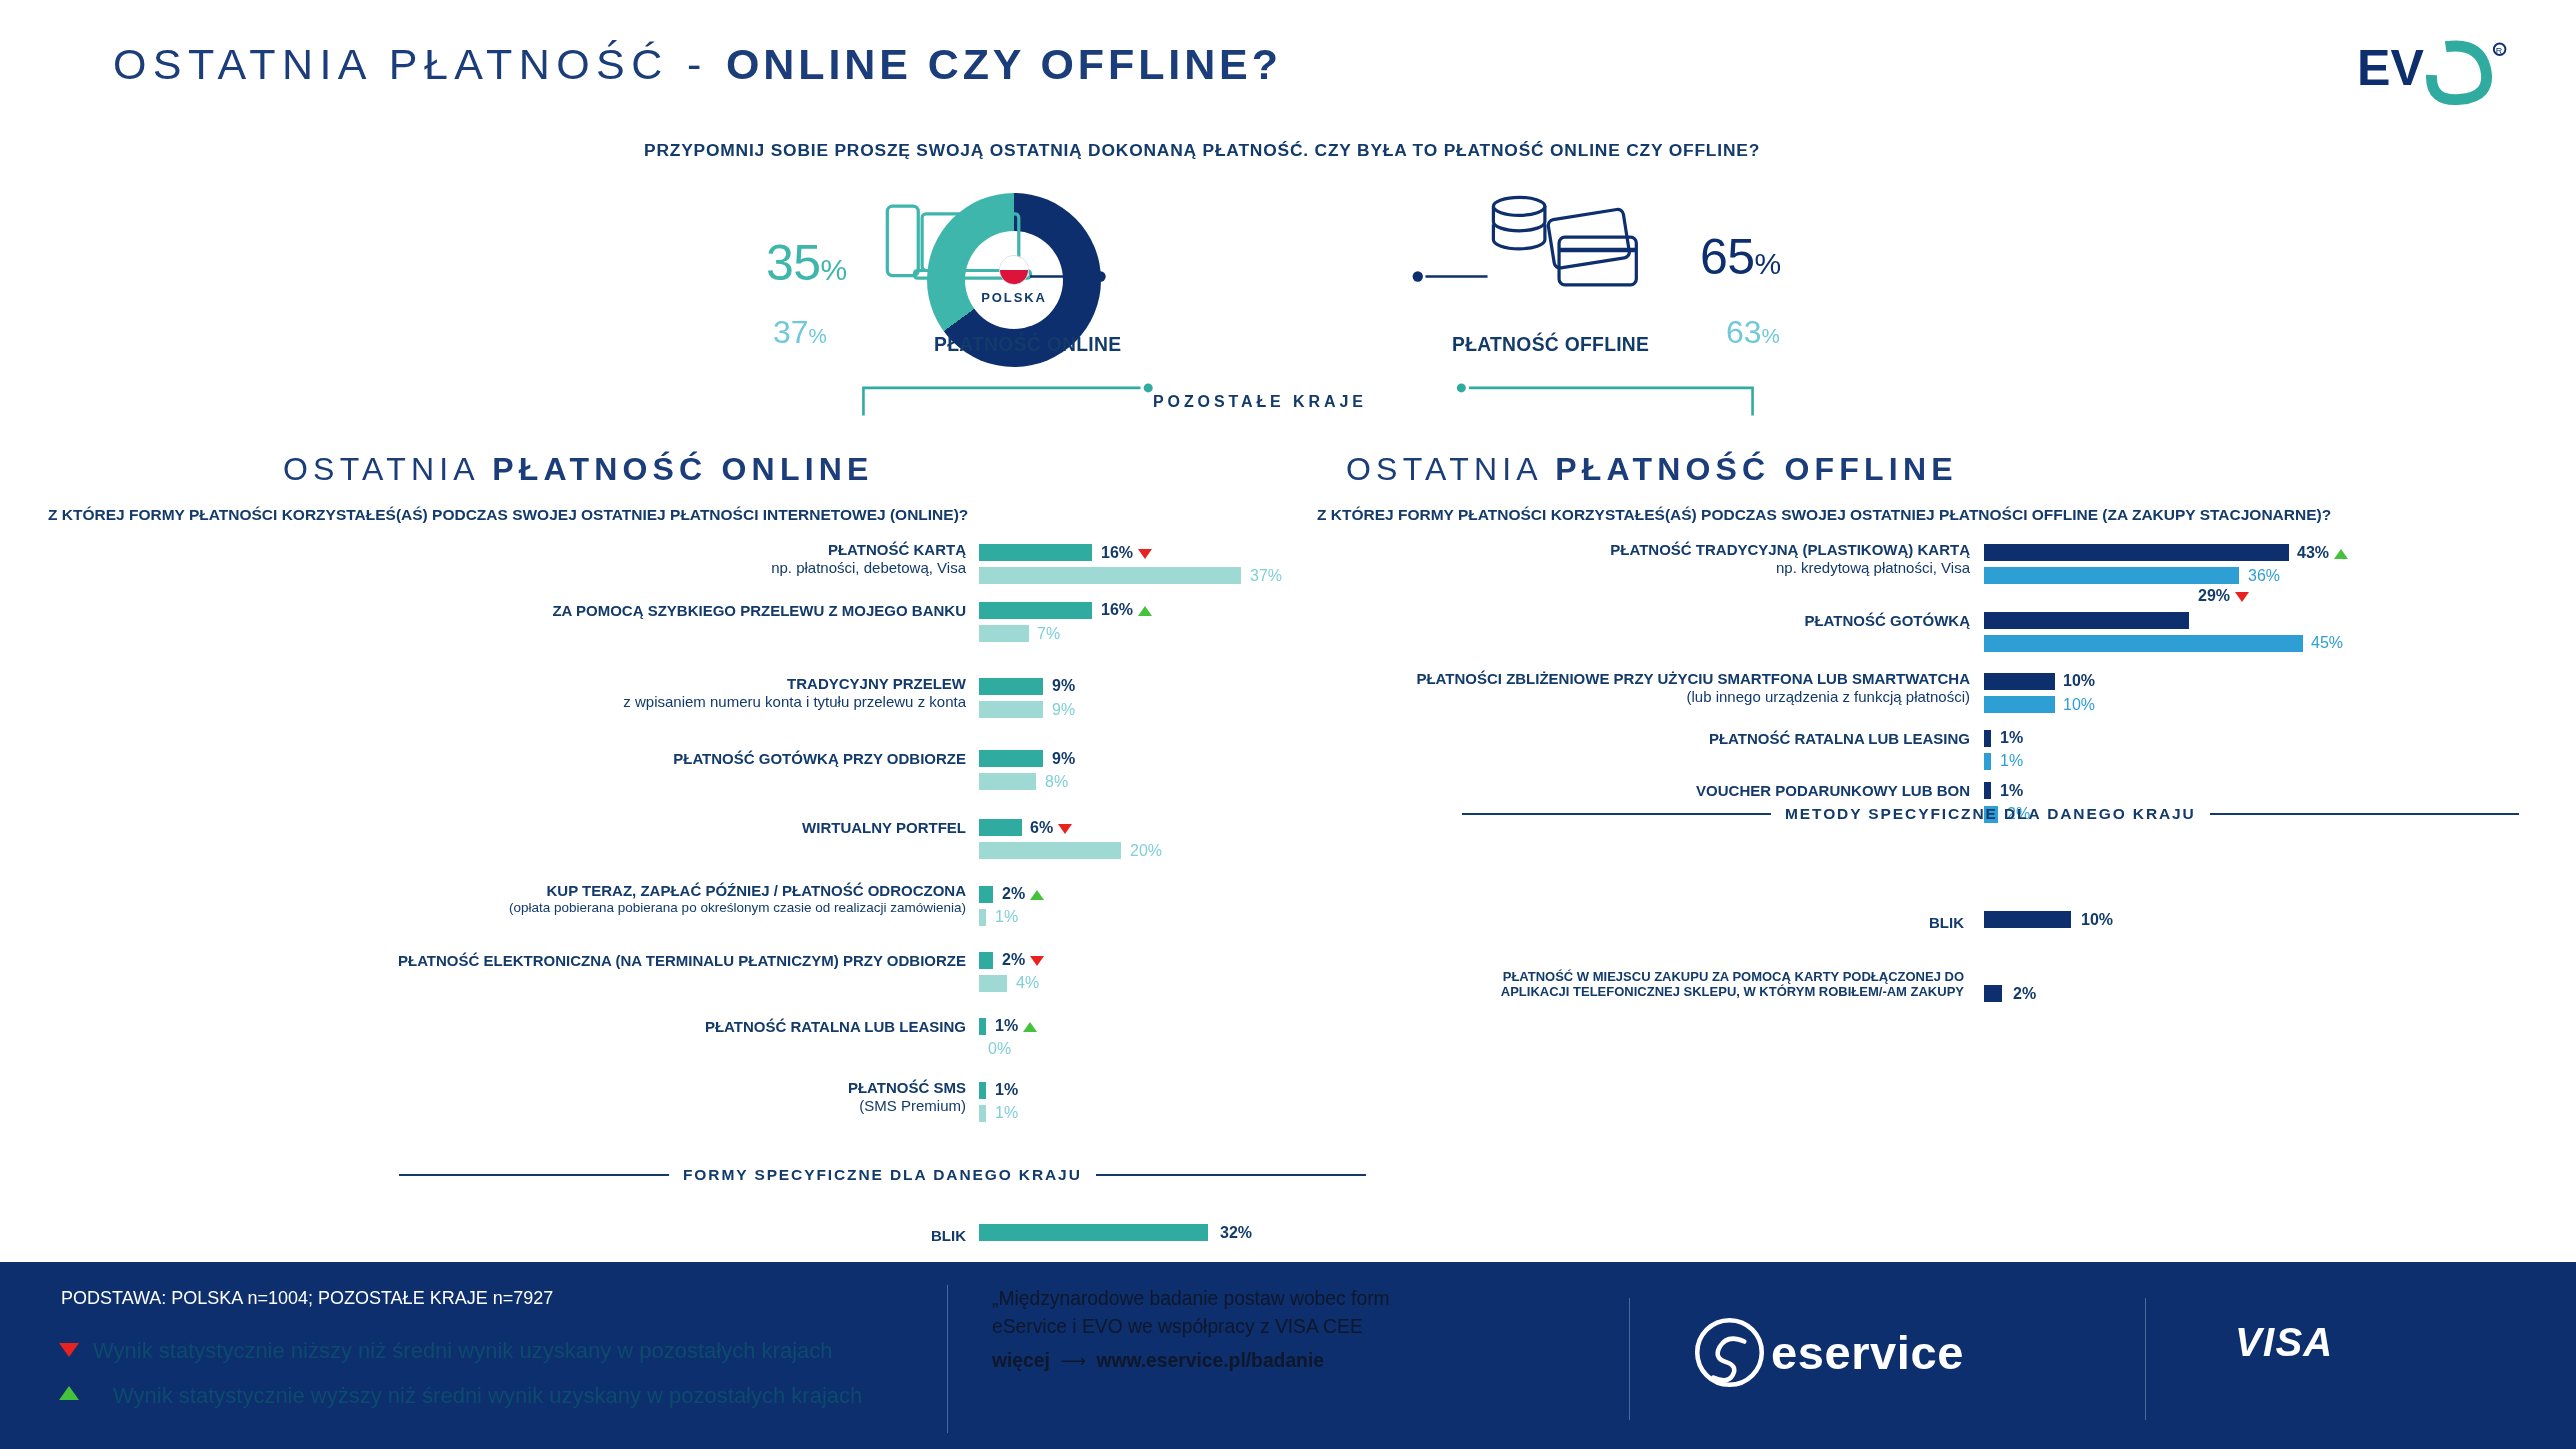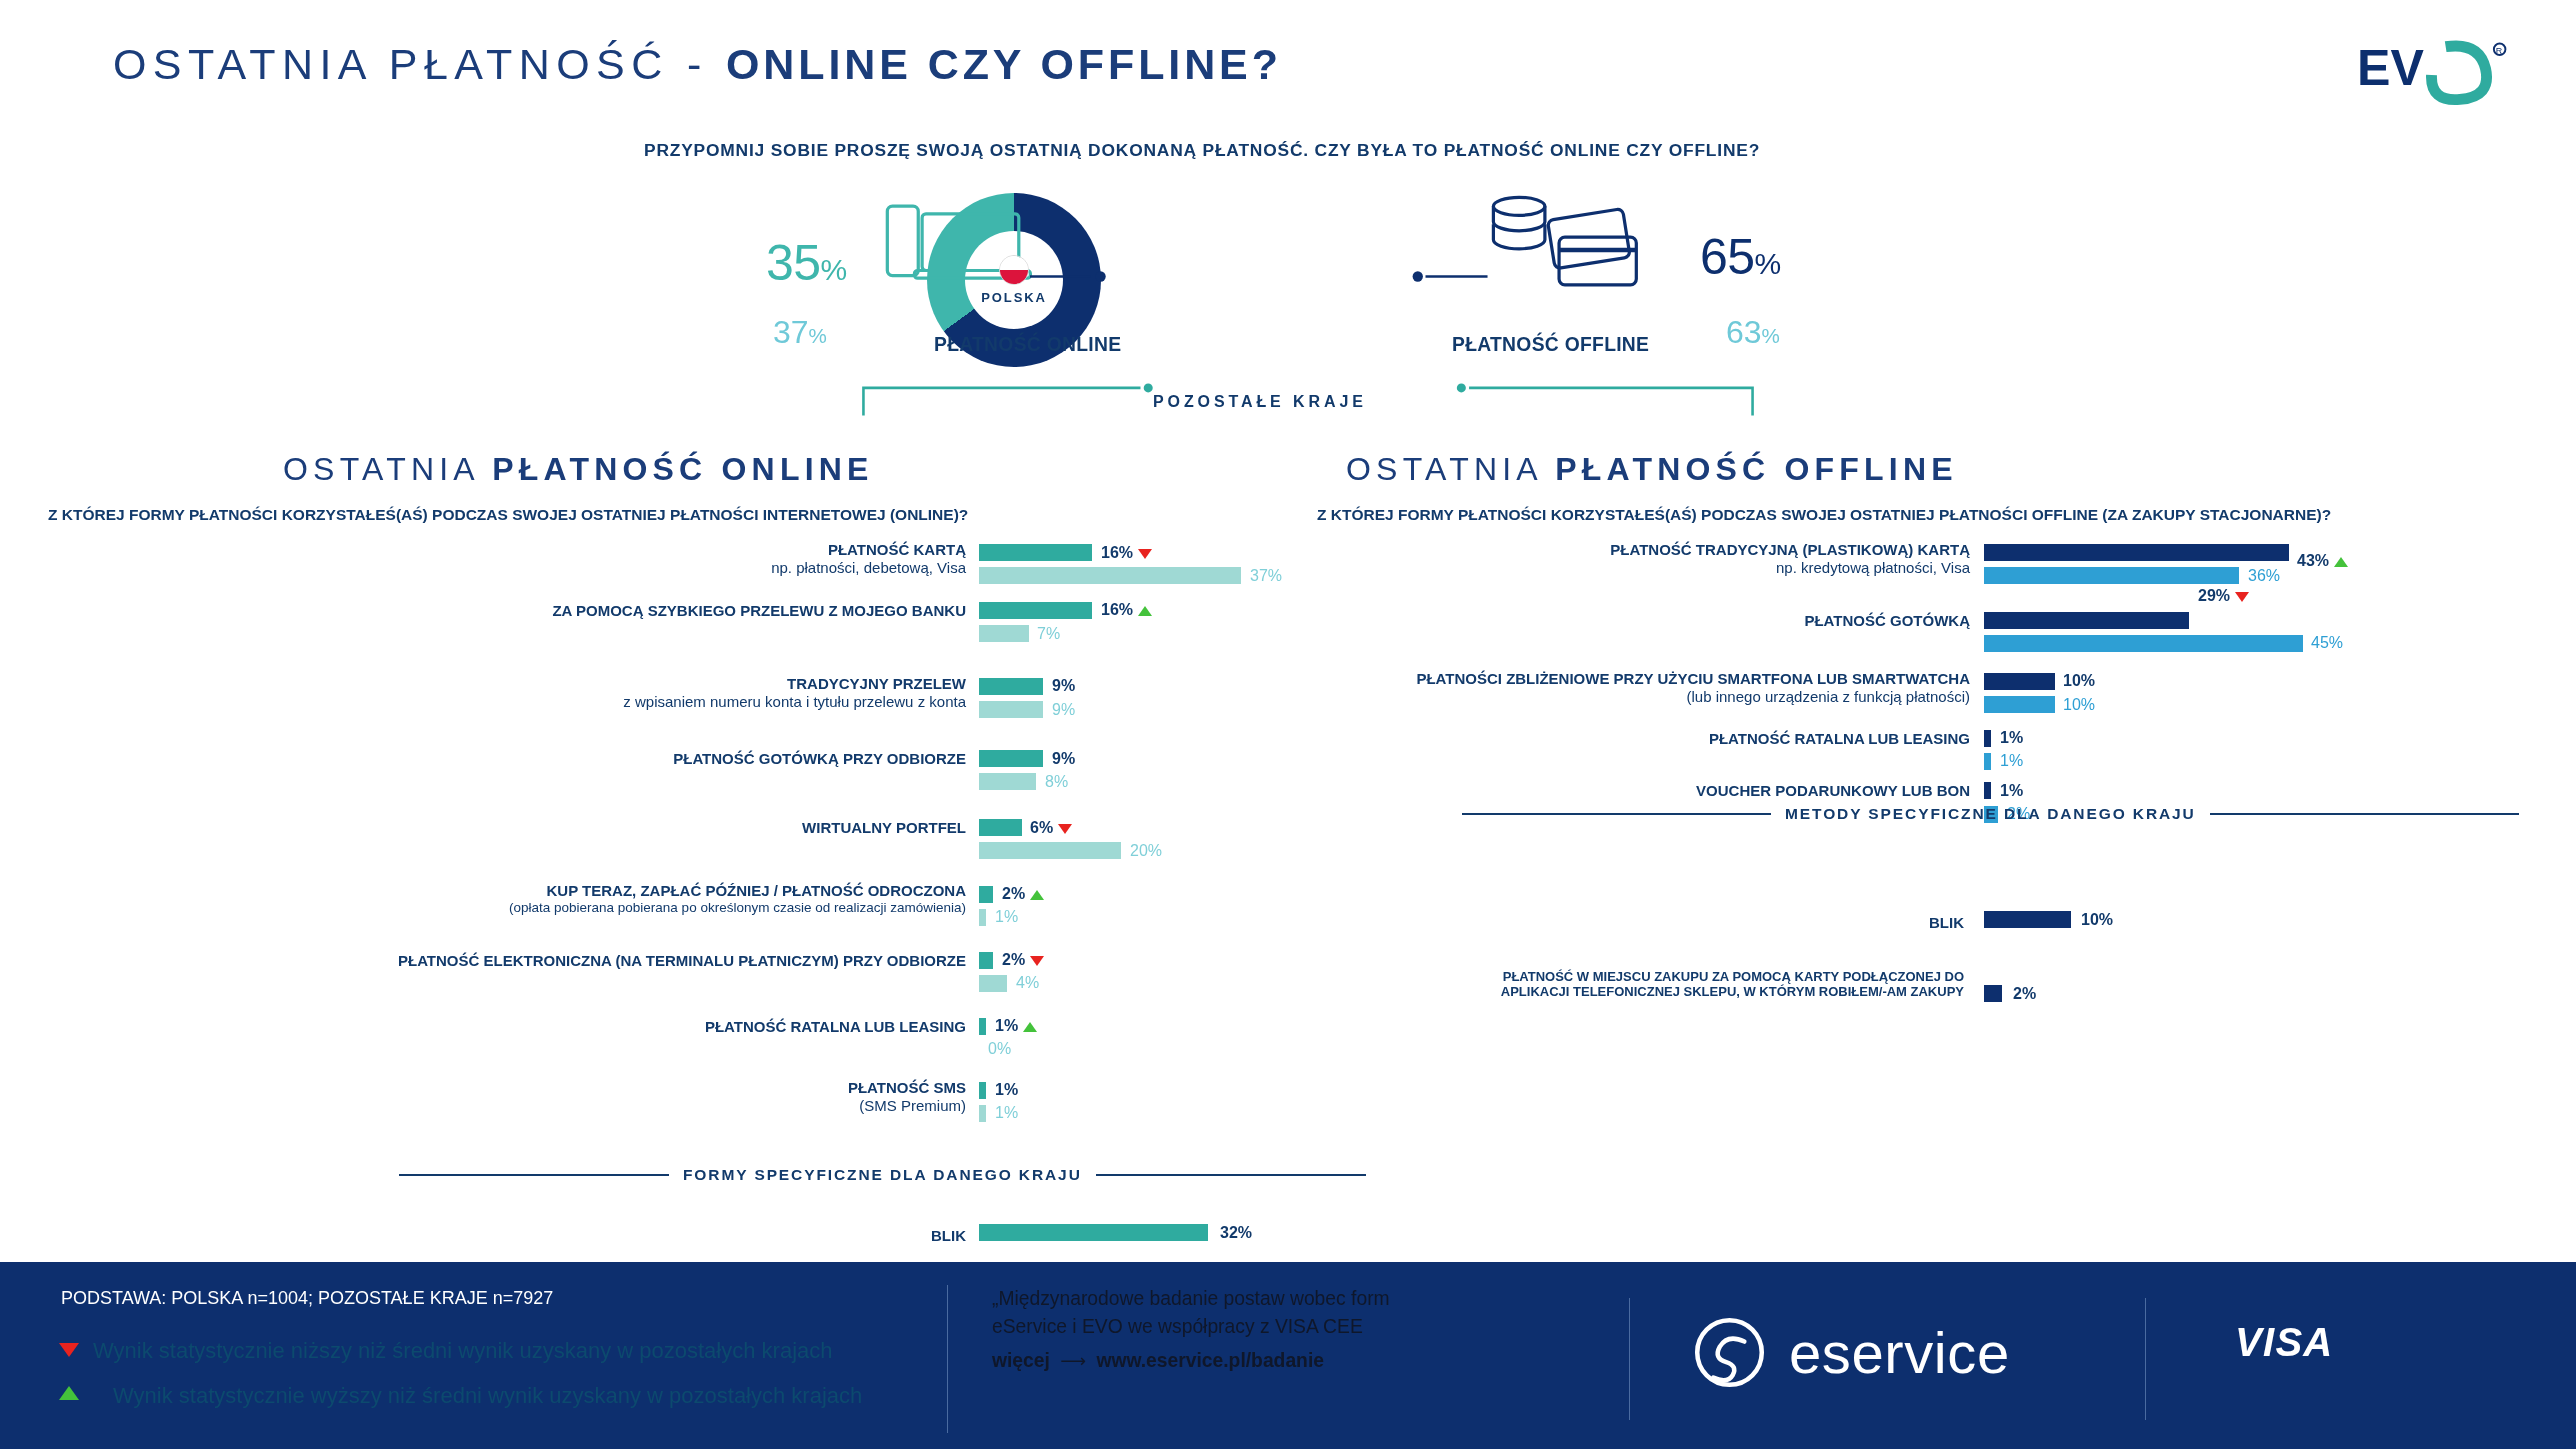--- a/index.html
+++ b/index.html
@@ -84,21 +84,21 @@
   .divider .cap { font-size:15.5px; font-weight:bold; letter-spacing:1.9px; color:#123a6b; padding:0 14px; white-space:nowrap;}
   
   .footer { position:absolute; left:0; top:1262px; width:2576px; height:187px; background:#0d2f6e; }
   .footer-base { position:absolute; left:61px; top:1288px; font-size:18px; color:#ffffff; font-weight:normal; }
   .legend-row { position:absolute; font-size:22px; color:#0c4a6e; }
   .divider-vert { position:absolute; width:1.3px; background:#4a6ba0; }
   .note { position:absolute; left:992px; top:1285px; width:580px; font-size:19.3px; color:#0f172a; line-height:1.45; }
   .note b { font-weight:bold; }
   .arrow-glyph { font-size:18px; }
   .eservice { position:absolute; left:1694px; top:1317px; display:flex; align-items:center; }
-  .eservice .txt { font-size:58px; color:#ffffff; letter-spacing:0.6px; margin-left:24px;}
+  .eservice .txt { font-size:47px; color:#ffffff; letter-spacing:0.6px; margin-left:6px;font-weight:bold;}
   .visa { position:absolute; left:2235px; top:1320px; font-size:40px; font-style:italic; font-weight:bold; color:#ffffff; letter-spacing:1.3px;}
   svg { display:block; }
 </style>
 </head>
 <body>
 
 <div class="header-title">
   <span>OSTATNIA PŁATNOŚĆ - </span><b>ONLINE CZY OFFLINE?</b>
 </div>
 <div class="header-sub">PRZYPOMNIJ SOBIE PROSZĘ SWOJĄ OSTATNIĄ DOKONANĄ PŁATNOŚĆ. CZY BYŁA TO PŁATNOŚĆ ONLINE CZY OFFLINE?</div>
@@ -311,21 +311,21 @@
 <div class="sec-sub" style="left:1317px;top:506px;">Z KTÓREJ FORMY PŁATNOŚCI KORZYSTAŁEŚ(AŚ) PODCZAS SWOJEJ OSTATNIEJ PŁATNOŚCI OFFLINE (ZA ZAKUPY STACJONARNE)?</div>
 
 <div class="chart" id="offline-chart">
     <div class="row">
       <div class="lbl" style="left: 1307px; width: 663px; top: 541px;">
         <div>PŁATNOŚĆ TRADYCYJNĄ (PLASTIKOWĄ) KARTĄ</div>
         <div class="thin">np. kredytową płatności, Visa</div>
       </div>
       <div class="bar pl-off" style="left: 1984px; top: 544px; width: 305px;"></div>
       <div class="bar ot-off" style="left: 1984px; top: 567px; width: 255px;"></div>
-      <div class="val dark" style="left: 2297px; top: 544px; margin-top: 8px;">43%<span class="tri up"></span></div>
+      <div class="val dark" style="left: 2297px; top: 544px;">43%<span class="tri up"></span></div>
       <div class="val blue" style="left: 2248px; top: 567px;">36%</div>
     </div>
     <div class="row">
       <div class="lbl" style="left: 1307px; width: 663px; top: 612px;">
         <div>PŁATNOŚĆ GOTÓWKĄ</div>
       </div>
       <div class="bar pl-off" style="left: 1984px; top: 612px; width: 205px;"></div>
       <div class="bar ot-off" style="left: 1984px; top: 635px; width: 319px;"></div>
       <div class="val dark" style="left: 2198px; top: 580px; margin-top: 7px;">29%<span class="tri down"></span></div>
       <div class="val blue" style="left: 2311px; top: 634px;">45%</div>

